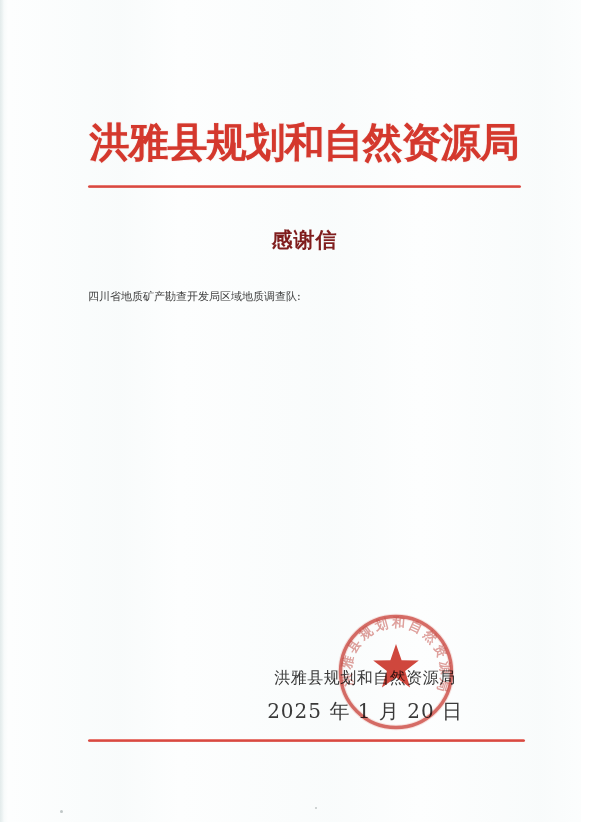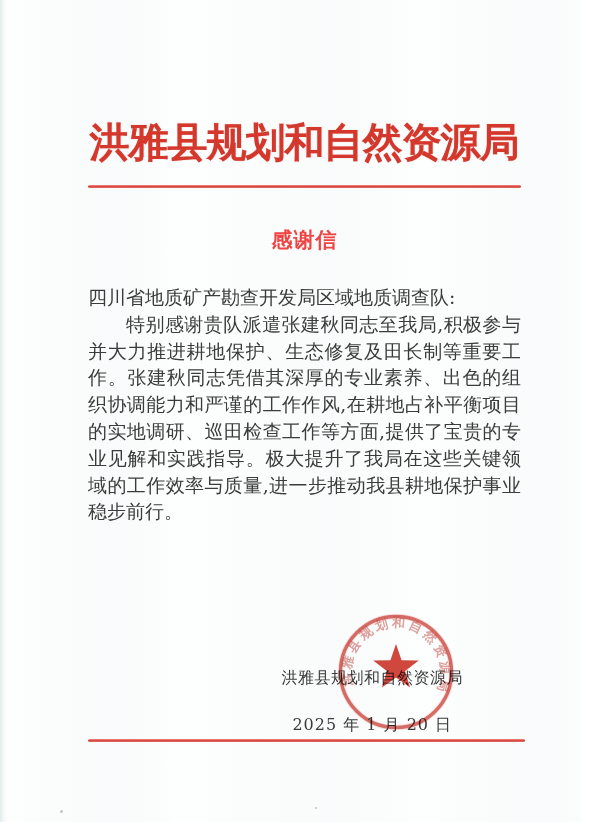--- a/index.html
+++ b/index.html
@@ -50,29 +50,29 @@
   .rule-top { top: 185px; width: 433px; }
   .rule-bottom { top: 739px; width: 437px; }
   .doc-title {
     position: absolute;
     top: 226px;
     left: 88px;
     width: 433px;
     text-align: center;
     font-size: 21px;
     font-weight: 700;
-    color: #ef4444;
+    color: #7f1d1d;
     letter-spacing: 1px;
   }
   .body-text {
     position: absolute;
     top: 284px;
     left: 88px;
     width: 433px;
-    font-size: 19px;
+    font-size: 11px;
     line-height: 26.8px;
     color: #3b3b3b;
     text-align: justify;
     letter-spacing: 0;
   }
   .body-text p {
     margin: 0;
     text-indent: 2em;
   }
   .body-text .salutation {
@@ -84,22 +84,22 @@
     right: 118px;
     text-align: center;
     color: #3a3a3a;
   }
   .signature-org {
     font-size: 16px;
     letter-spacing: 0.5px;
     white-space: nowrap;
   }
   .signature-date {
-    margin-top: 26px;
-    font-size: 16px;
+    margin-top: 9px;
+    font-size: 20px;
     letter-spacing: 1px;
     white-space: nowrap;
   }
   .stamp {
     position: absolute;
     left: 326px;
     top: 602px;
     width: 140px;
     height: 140px;
     mix-blend-mode: multiply;
@@ -133,21 +133,20 @@
   <div class="scan-edge"></div>
 
   <div class="letterhead">洪雅县规划和自然资源局</div>
 
   <div class="rule rule-top"></div>
 
   <div class="doc-title">感谢信</div>
 
   <div class="body-text">
     <p class="salutation">四川省地质矿产勘查开发局区域地质调查队:</p>
-    <p>特别感谢贵队派遣张建秋同志至我局,积极参与并大力推进耕地保护、生态修复及田长制等重要工作。张建秋同志凭借其深厚的专业素养、出色的组织协调能力和严谨的工作作风,在耕地占补平衡项目的实地调研、巡田检查工作等方面,提供了宝贵的专业见解和实践指导。极大提升了我局在这些关键领域的工作效率与质量,进一步推动我县耕地保护事业稳步前行。</p>
   </div>
 
   <div class="signature-block">
     <div class="signature-org">洪雅县规划和自然资源局</div>
     <div class="signature-date">2025 年 1 月 20 日</div>
   </div>
 
   <svg class="stamp" viewBox="0 0 140 140" xmlns="http://www.w3.org/2000/svg">
     <circle cx="70" cy="70" r="55.5" fill="none" stroke="#cc443d" stroke-width="3.4" opacity="0.82"></circle>
     <circle cx="70" cy="70" r="55.5" fill="none" stroke="#e2837d" stroke-width="5.5" opacity="0.22"></circle>

